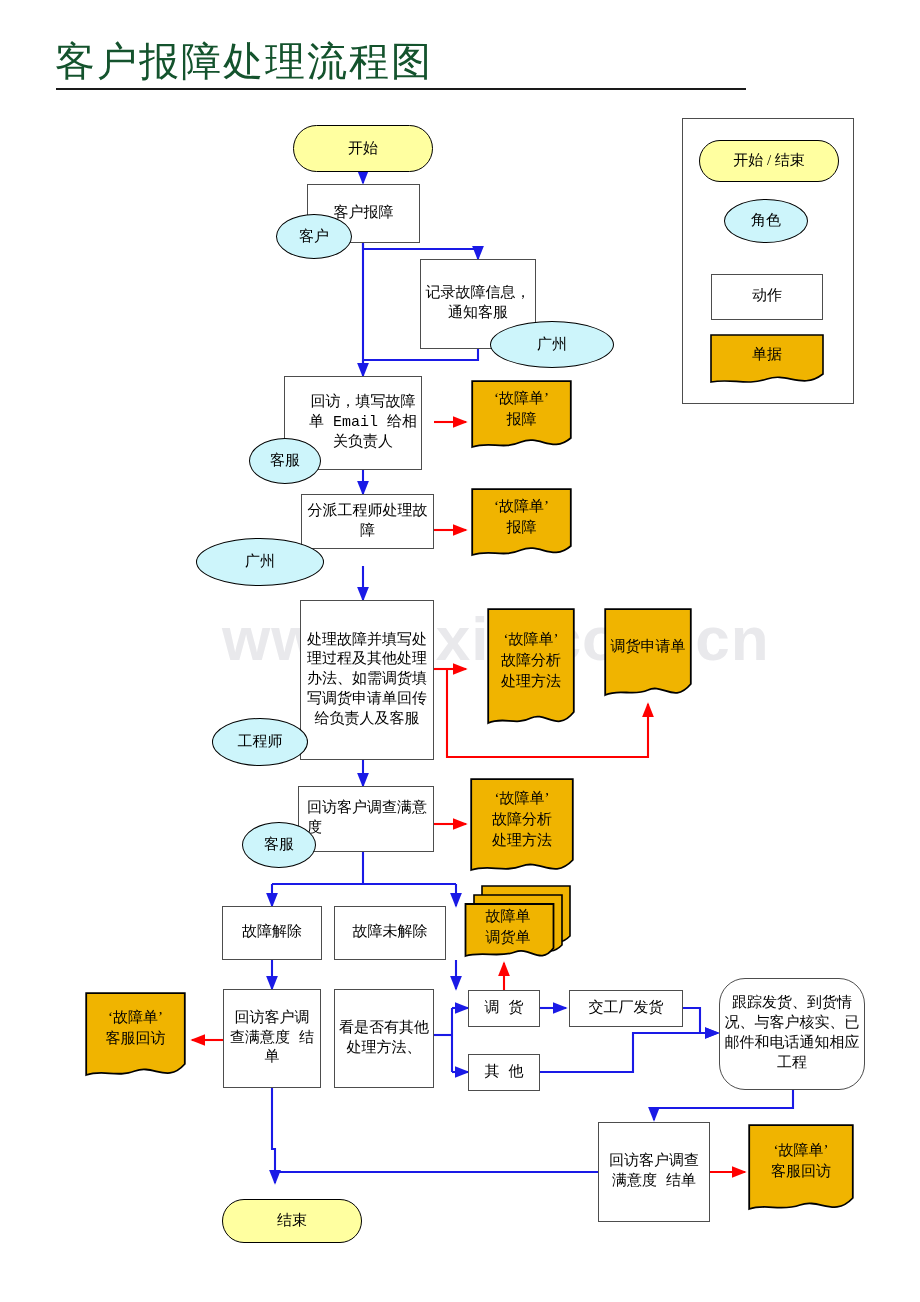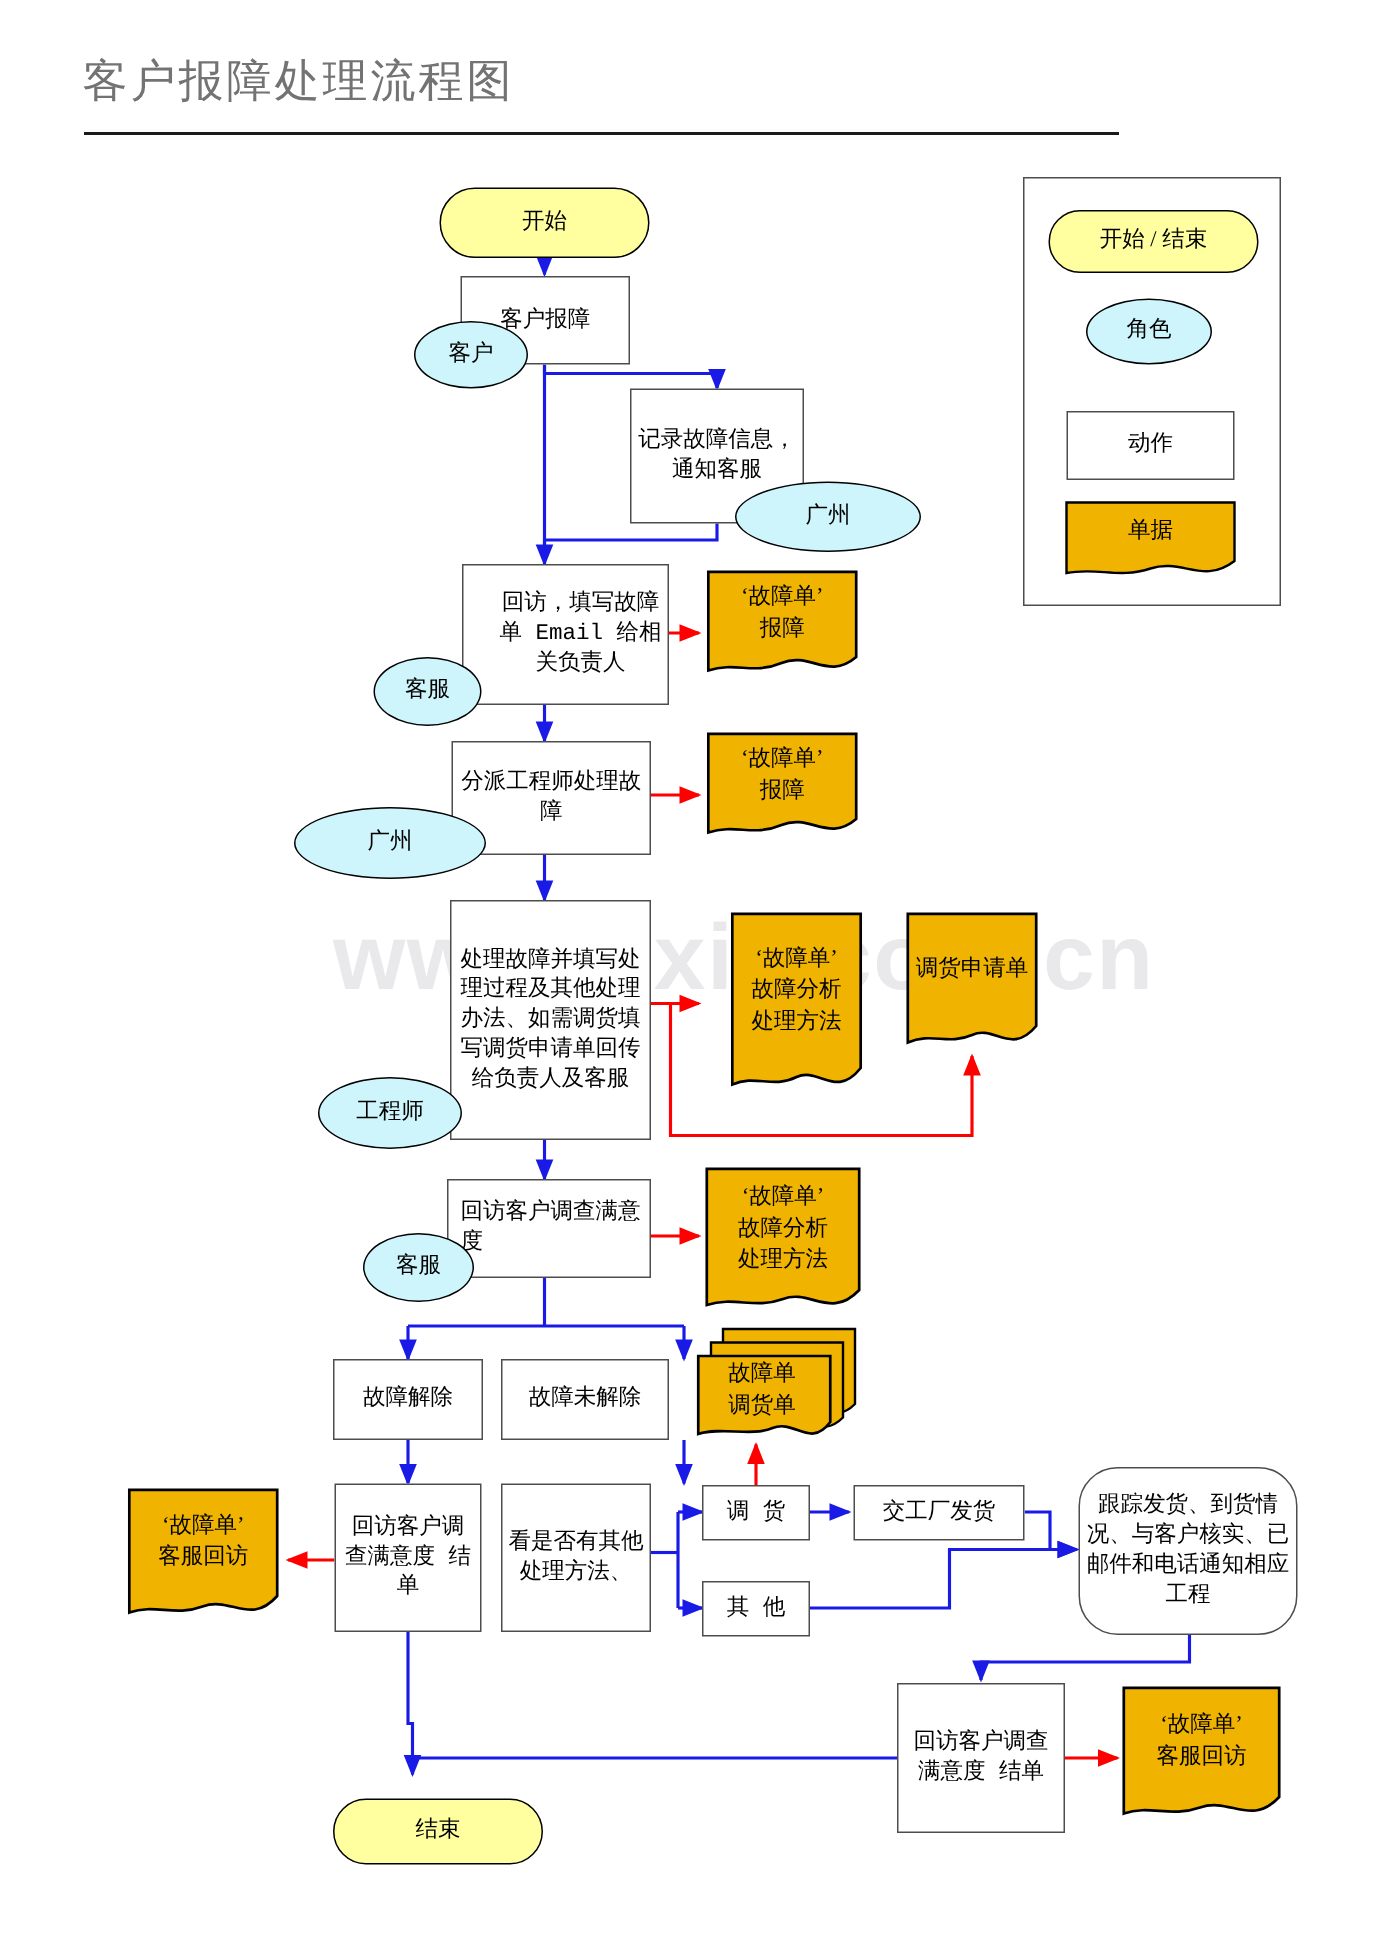--- a/index.html
+++ b/index.html
@@ -2,22 +2,22 @@
 <html><head>
 <meta charset="utf-8">
 <style>
   html,body{margin:0;padding:0;background:#ffffff;}
   body{width:920px;height:1302px;position:relative;overflow:hidden;
        font-family:"Liberation Serif","DejaVu Serif",serif;}
 
   #canvas{position:absolute;left:0;top:0;width:920px;height:1302px;}
 
   
-  .title{position:absolute;left:55px;top:34px;font-size:30px;letter-spacing:2px;
-         color:#737373;font-family:Liberation Mono, monospace;
+  .title{position:absolute;left:55px;top:34px;font-size:40px;letter-spacing:2px;
+         color:#14532d;font-family:Liberation Mono, monospace;
          white-space:nowrap;}
   .title-rule{position:absolute;left:56px;top:88px;width:690px;height:2px;background:#1a1a1a;}
 
   
   .watermark{position:absolute;left:222px;top:603px;width:680px;height:70px;
              font-size:62px;color:#e9e9ec;letter-spacing:1px;white-space:nowrap;
              font-family:"Liberation Sans","DejaVu Sans",sans-serif;font-weight:600;
              user-select:none;}
 
   
@@ -164,39 +164,39 @@
   </div>
 
   <div class="node proc" style="left:420px;top:259px;width:116px;height:90px;">
     <span>记录故障信息，通知客服</span>
   </div>
 
   <div class="node role" style="left:490px;top:321px;width:124px;height:47px;">
     <span class="lbl-nowrap">广州</span>
   </div>
 
-  <div class="node proc" style="left:308px;top:376px;width:138px;height:94px;padding-left:24px;">
+  <div class="node proc" style="left:284px;top:376px;width:138px;height:94px;padding-left:24px;">
     <span>回访，填写故障单 Email 给相关负责人</span>
   </div>
 
   <div class="node role" style="left:249px;top:438px;width:72px;height:46px;">
     <span class="lbl-nowrap">客服</span>
   </div>
 
   <div class="docnode" style="left:471px;top:380px;width:101px;height:76px;">
     <svg viewBox="0 0 101 76" preserveAspectRatio="none">
       <path d="M1.2,1.2 H99.8 V58 C81,74 69,54 50,62 C31,70 20,61 1.2,67 Z" fill="#f0b400" stroke="#000" stroke-width="1.8"></path>
     </svg>
     <div class="doctext" style="height:58px;">
       <span class="lbl">‘故障单’
 报障</span>
     </div>
   </div>
 
-  <div class="node proc" style="left:301px;top:494px;width:133px;height:76px;">
+  <div class="node proc" style="left:301px;top:494px;width:133px;height:55px;">
     <span>分派工程师处理故障</span>
   </div>
 
   <div class="node role" style="left:196px;top:538px;width:128px;height:48px;">
     <span class="lbl-nowrap">广州</span>
   </div>
 
   <div class="docnode" style="left:471px;top:488px;width:101px;height:76px;">
     <svg viewBox="0 0 101 76" preserveAspectRatio="none">
       <path d="M1.2,1.2 H99.8 V58 C81,74 69,54 50,62 C31,70 20,61 1.2,67 Z" fill="#f0b400" stroke="#000" stroke-width="1.8"></path>

